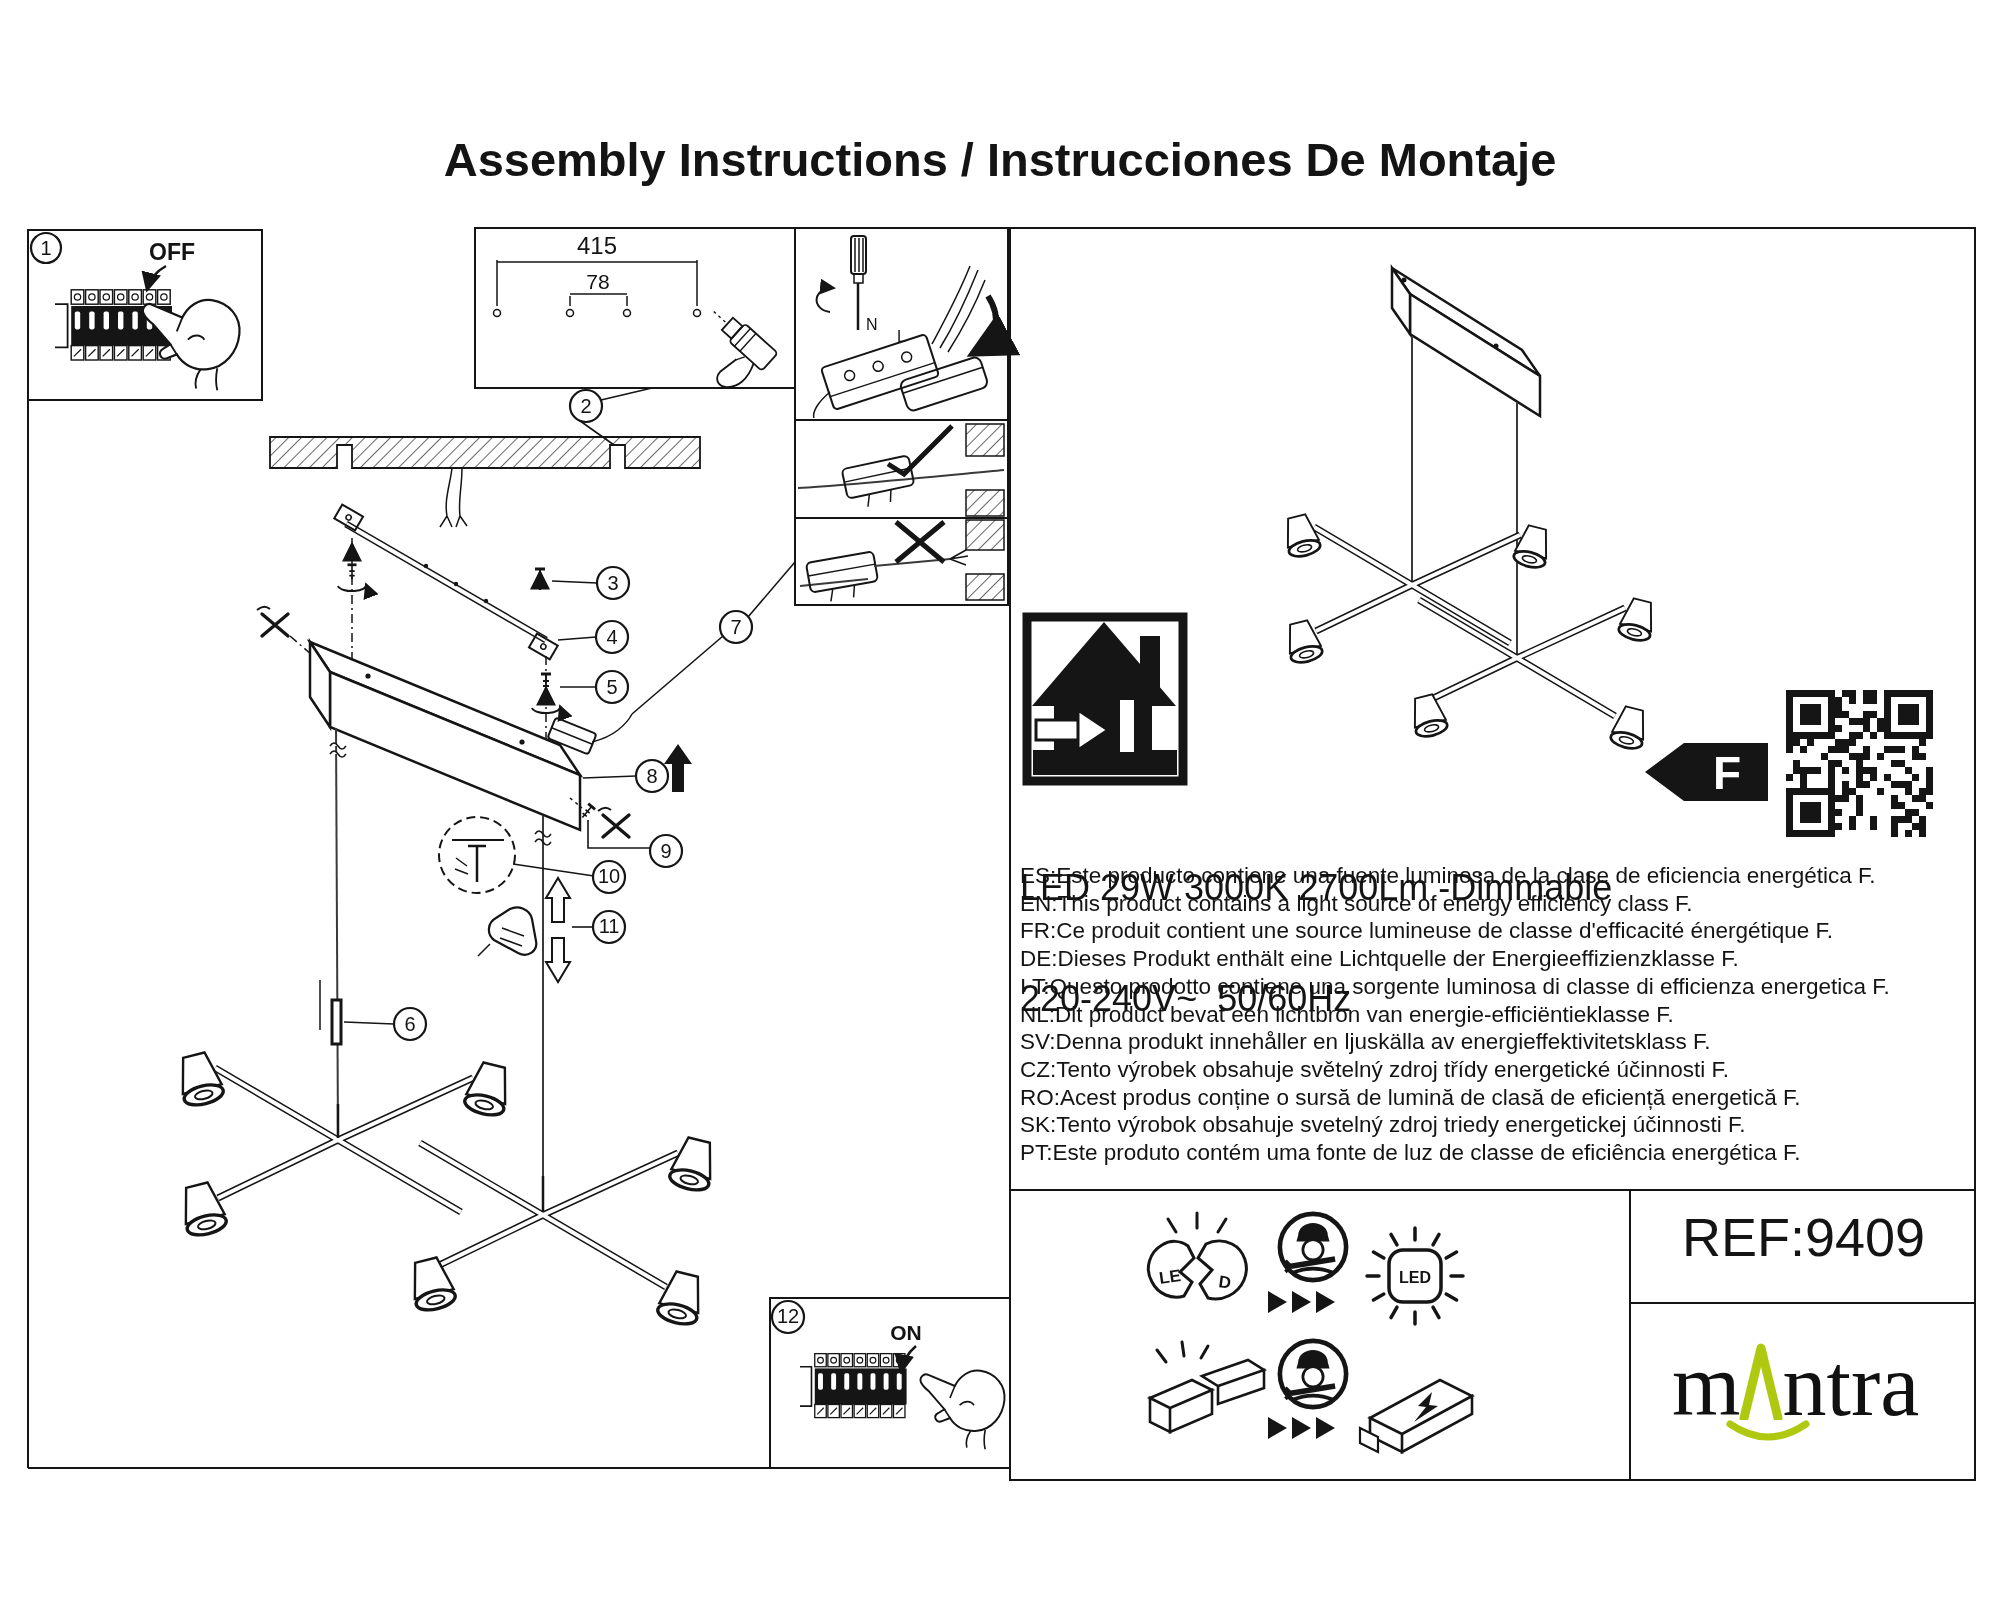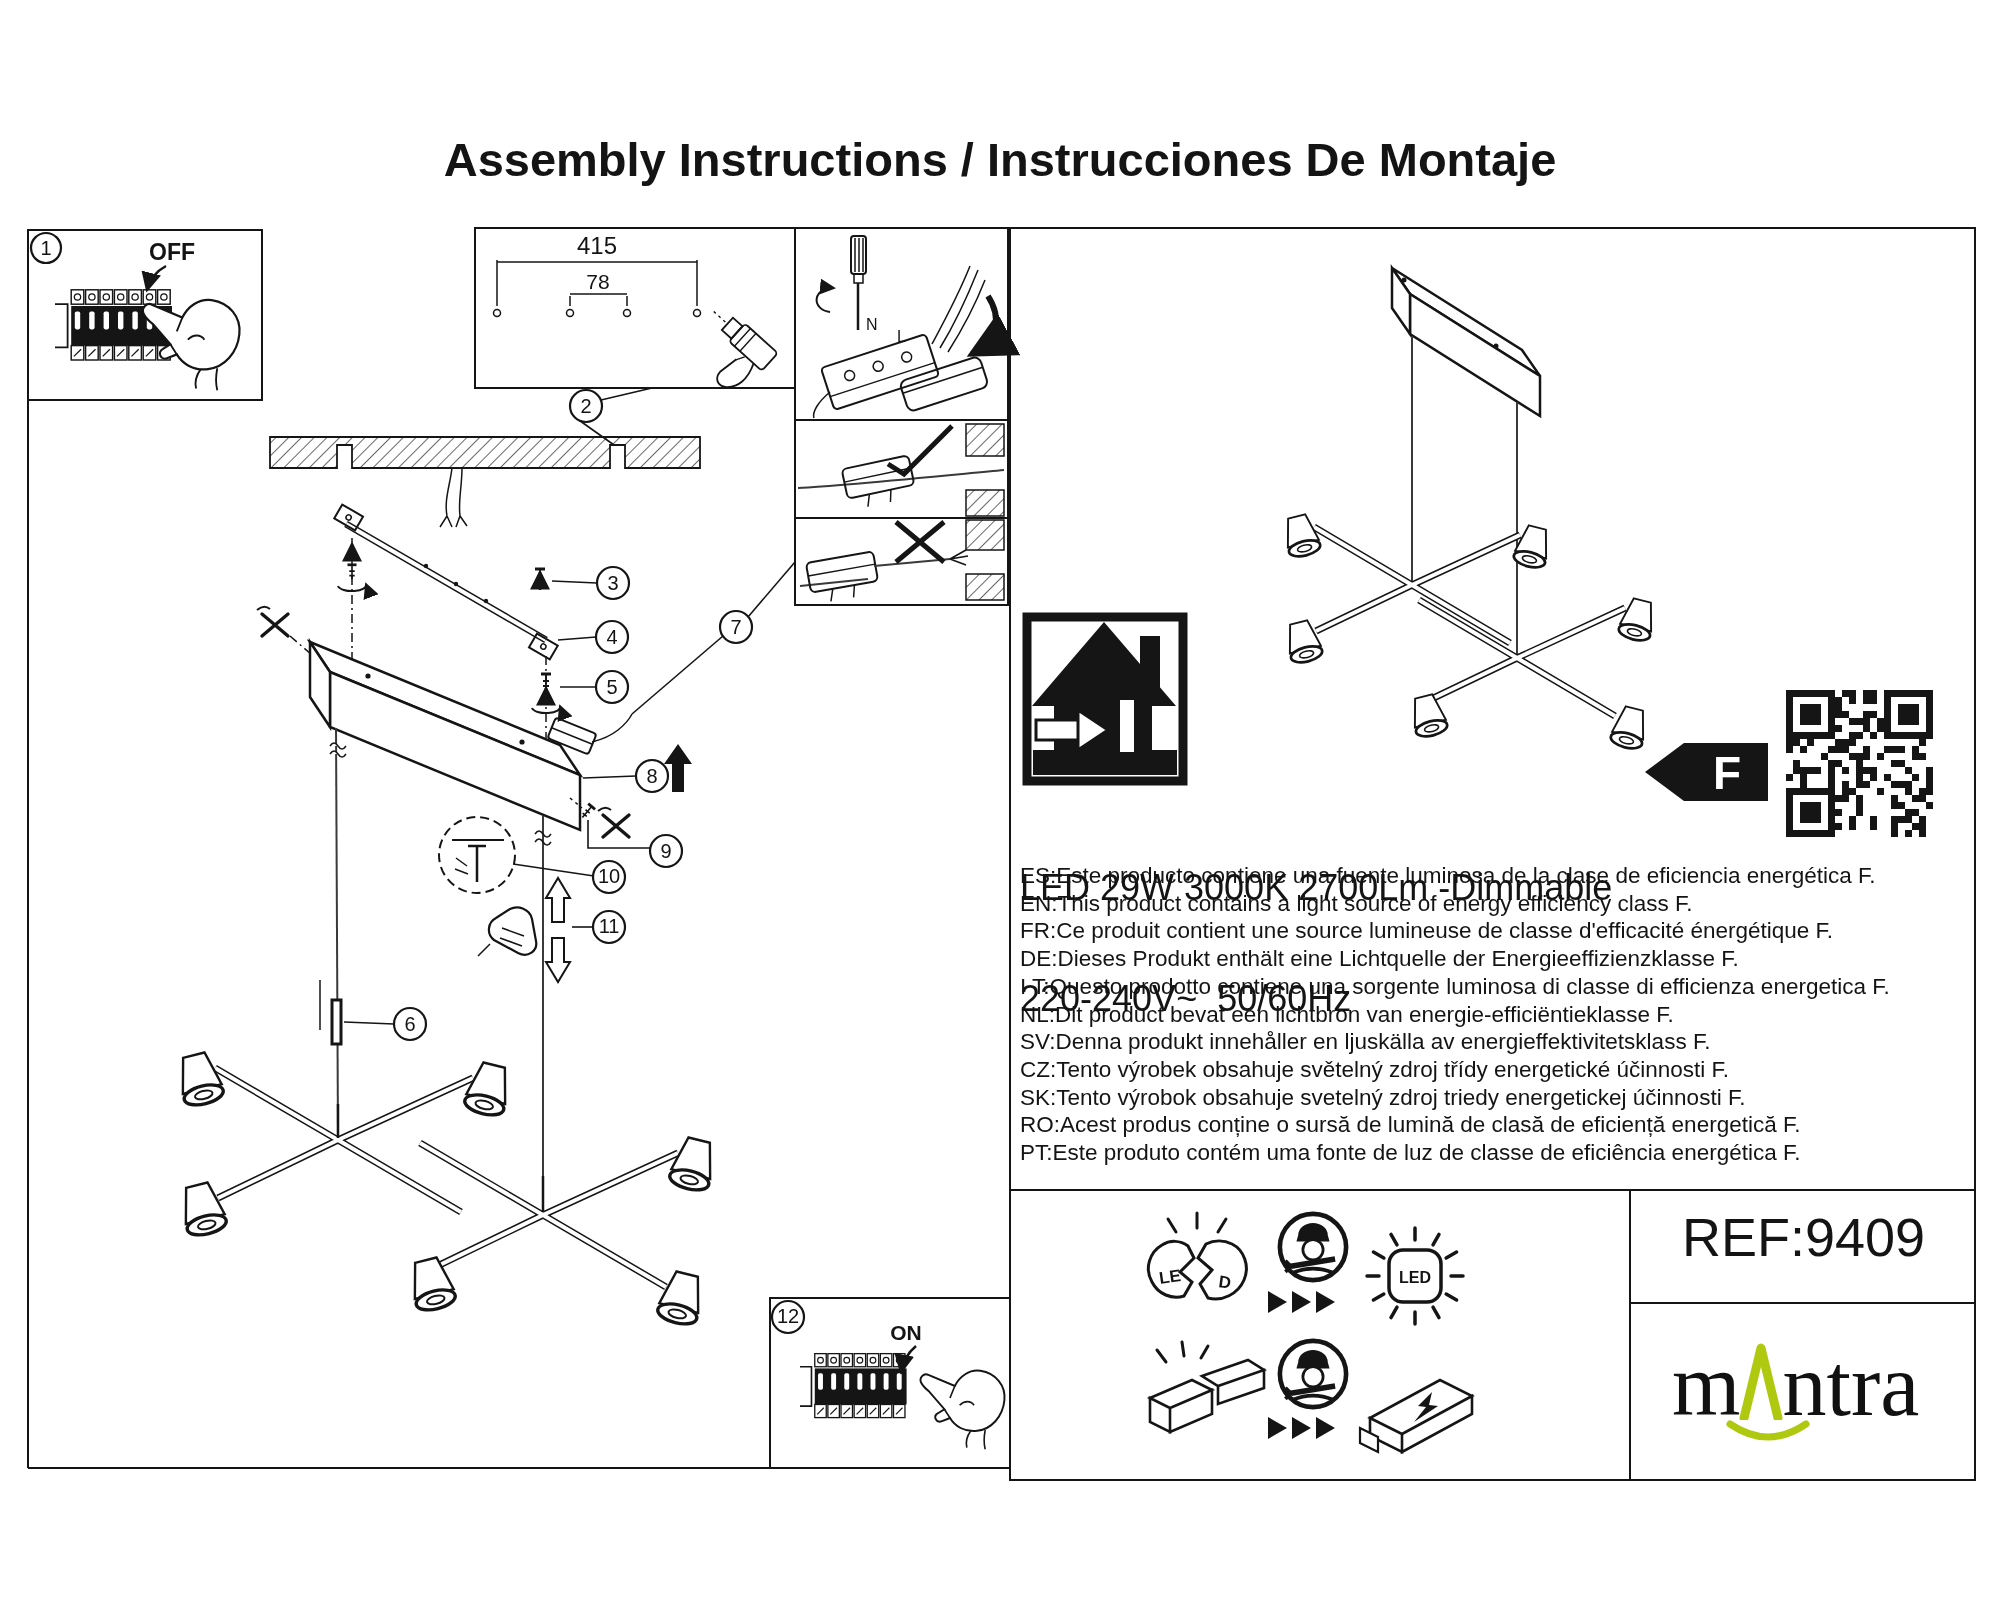--- a/index.html
+++ b/index.html
@@ -599,22 +599,22 @@
 
 <div class="abs lang-block">
   <div>ES:Este producto contiene una fuente luminosa de la clase de eficiencia energética F.</div>
   <div>EN:This product contains a light source of energy efficiency class F.</div>
   <div>FR:Ce produit contient une source lumineuse de classe d'efficacité énergétique F.</div>
   <div>DE:Dieses Produkt enthält eine Lichtquelle der Energieeffizienzklasse F.</div>
   <div>I T:Questo prodotto contiene una sorgente luminosa di classe di efficienza energetica F.</div>
   <div>NL:Dit product bevat een lichtbron van energie-efficiëntieklasse F.</div>
   <div>SV:Denna produkt innehåller en ljuskälla av energieffektivitetsklass F.</div>
   <div>CZ:Tento výrobek obsahuje světelný zdroj třídy energetické účinnosti F.</div>
+  <div>RO:Acest produs conține o sursă de lumină de clasă de eficiență energetică F.</div>
   <div>SK:Tento výrobok obsahuje svetelný zdroj triedy energetickej účinnosti F.</div>
-  <div>RO:Acest produs conține o sursă de lumină de clasă de eficiență energetică F.</div>
   <div>PT:Este produto contém uma fonte de luz de classe de eficiência energética F.</div>
 </div>
 
 <div class="abs ref-box">REF:9409</div>
 
 <div class="abs brand">
   <span>m</span>
   <svg class="caret-svg" viewBox="0 0 46 78">
     <path d="M6,76 L23,6 L40,76" fill="none" stroke="#aec90f" stroke-width="9" stroke-linecap="round" stroke-linejoin="round" transform="scale(1,1)"></path>
   </svg>

